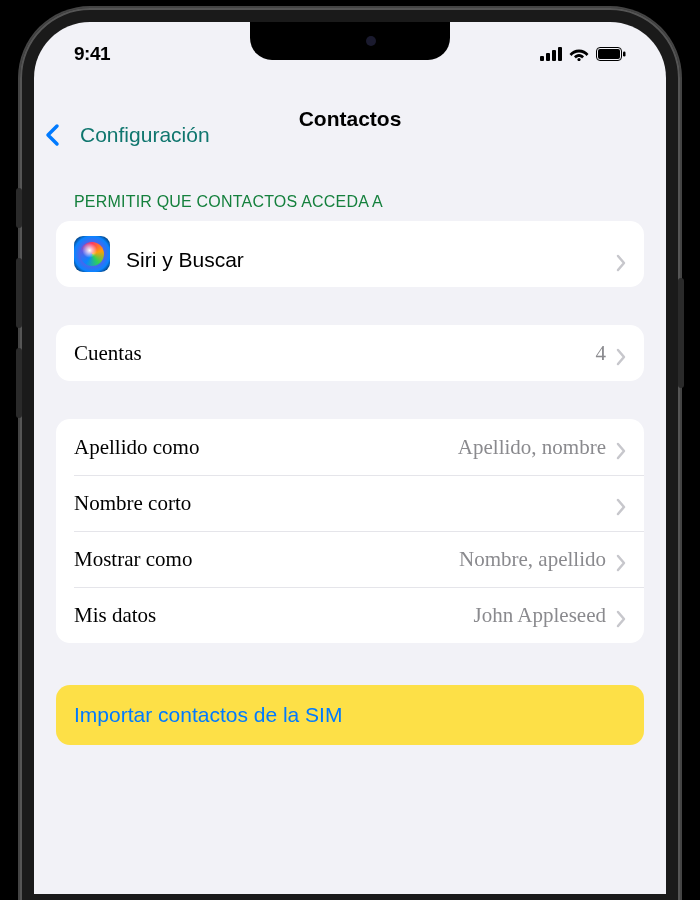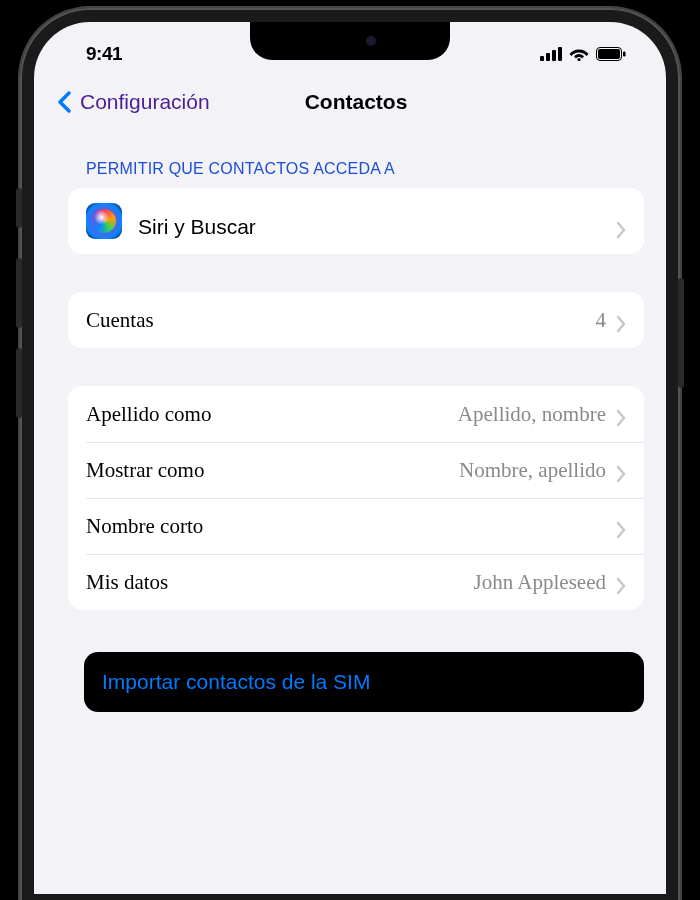--- a/index.html
+++ b/index.html
@@ -28,21 +28,20 @@
       position: relative;
       box-shadow: 0 0 0 2px #444, inset 0 0 0 2px #555;
     }
     .phone-screen {
       width: 100%;
       height: 100%;
       background: #f2f2f7;
       border-radius: 56px 56px 0 0;
       overflow: hidden;
       position: relative;
-      padding-left: 12px;
     }
     .notch {
       position: absolute;
       top: 0;
       left: 50%;
       transform: translateX(-50%);
       width: 200px;
       height: 38px;
       background: #000;
       border-radius: 0 0 22px 22px;
@@ -92,40 +91,41 @@
 
     .nav-bar {
       display: flex;
       align-items: center;
       padding: 14px 16px 18px 10px;
       position: relative;
     }
     .back-button {
       display: flex;
       align-items: center;
-      color: #4c1d95;
-      font-size: 21px;
-      gap: 8px;
+      color: #0f766e;
+      font-size: 21px;
+      gap: 20px;
+      margin-top: 33px;
     }
     .back-button svg { flex-shrink: 0; }
     .nav-title {
       position: absolute;
       left: 50%;
       transform: translateX(-50%);
       font-size: 21px;
       font-weight: 600;
       color: #000000;
     }
 
     .content {
       padding: 0 22px;
     }
     .section-header {
       font-size: 16px;
-      color: #1d4ed8;
+      color: #15803d;
       text-transform: uppercase;
       padding: 28px 18px 10px 18px;
       letter-spacing: 0.2px;
     }
     .group {
       background: #fff;
       border-radius: 14px;
       overflow: hidden;
     }
     .group + .group { margin-top: 40px; }
@@ -176,24 +176,23 @@
       inset: 6px;
       border-radius: 50%;
       background: radial-gradient(circle at 40% 35%, #fff 0%, rgba(255,255,255,0) 35%),
                   conic-gradient(#ff375f, #ff9f0a, #30d158, #0a84ff, #5e5ce6, #ff375f);
       filter: blur(0.5px);
     }
     .action-group {
       margin-top: 42px;
     }
     .action-row {
-      background: #000000;
+      background: #fde047;
       border-radius: 14px;
       padding: 18px 18px;
-      margin-left: 16px;
     }
     .action-label {
       font-size: 21px;
       color: #007aff;
     }
   </style>
 </head>
 <body>
 
 <div class="phone-frame">
@@ -262,28 +261,28 @@
 
       <div class="group gap-sm">
         <div class="row">
           <div class="row-label">Apellido como</div>
           <div class="row-value">Apellido, nombre</div>
           <svg class="chevron" width="10" height="18" viewBox="0 0 10 18">
             <path d="M2 2 L8 9 L2 16" stroke="#c7c7cc" stroke-width="2.5" fill="none" stroke-linecap="round" stroke-linejoin="round"></path>
           </svg>
         </div>
         <div class="row">
+          <div class="row-label">Nombre corto</div>
+          <svg class="chevron" width="10" height="18" viewBox="0 0 10 18">
+            <path d="M2 2 L8 9 L2 16" stroke="#c7c7cc" stroke-width="2.5" fill="none" stroke-linecap="round" stroke-linejoin="round"></path>
+          </svg>
+        </div>
+        <div class="row">
           <div class="row-label">Mostrar como</div>
           <div class="row-value">Nombre, apellido</div>
-          <svg class="chevron" width="10" height="18" viewBox="0 0 10 18">
-            <path d="M2 2 L8 9 L2 16" stroke="#c7c7cc" stroke-width="2.5" fill="none" stroke-linecap="round" stroke-linejoin="round"></path>
-          </svg>
-        </div>
-        <div class="row">
-          <div class="row-label">Nombre corto</div>
           <svg class="chevron" width="10" height="18" viewBox="0 0 10 18">
             <path d="M2 2 L8 9 L2 16" stroke="#c7c7cc" stroke-width="2.5" fill="none" stroke-linecap="round" stroke-linejoin="round"></path>
           </svg>
         </div>
         <div class="row">
           <div class="row-label">Mis datos</div>
           <div class="row-value">John Appleseed</div>
           <svg class="chevron" width="10" height="18" viewBox="0 0 10 18">
             <path d="M2 2 L8 9 L2 16" stroke="#c7c7cc" stroke-width="2.5" fill="none" stroke-linecap="round" stroke-linejoin="round"></path>
           </svg>

